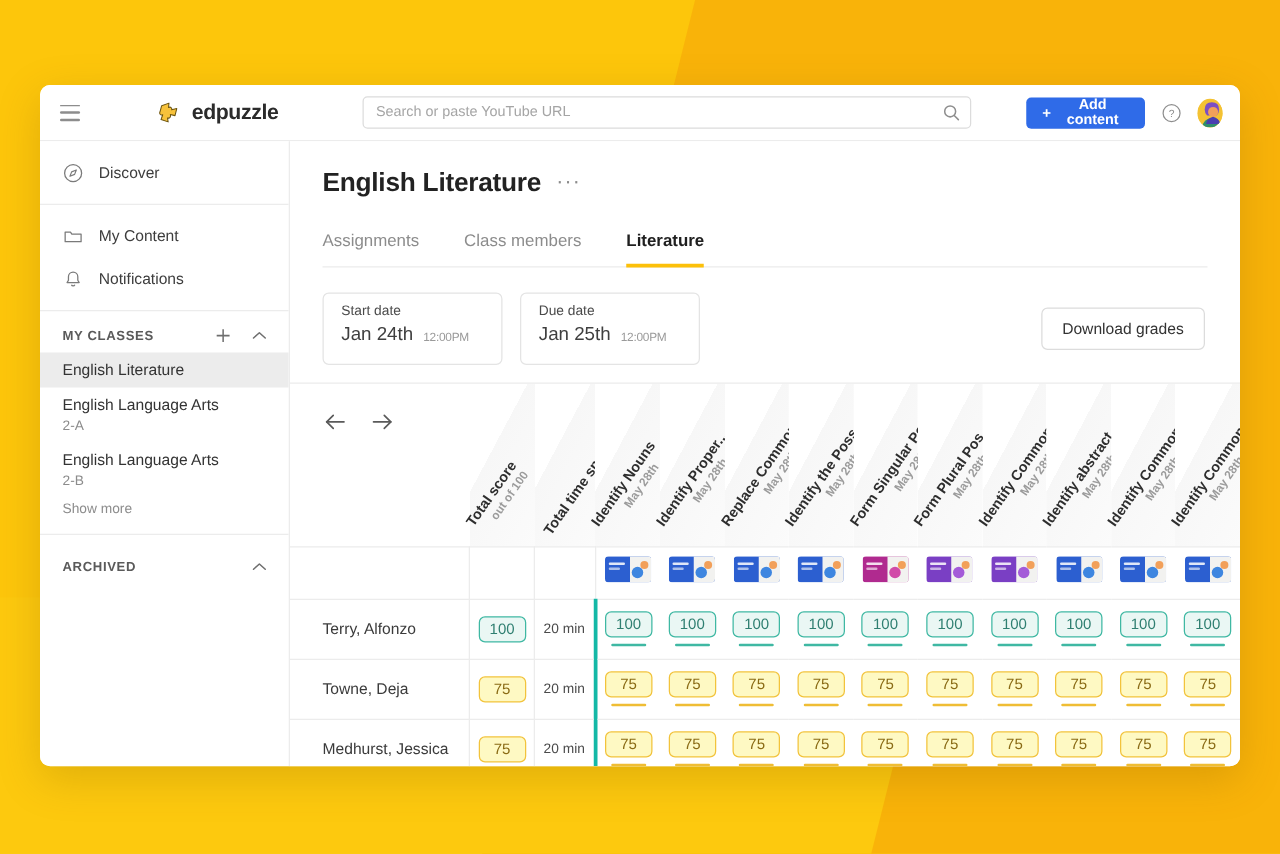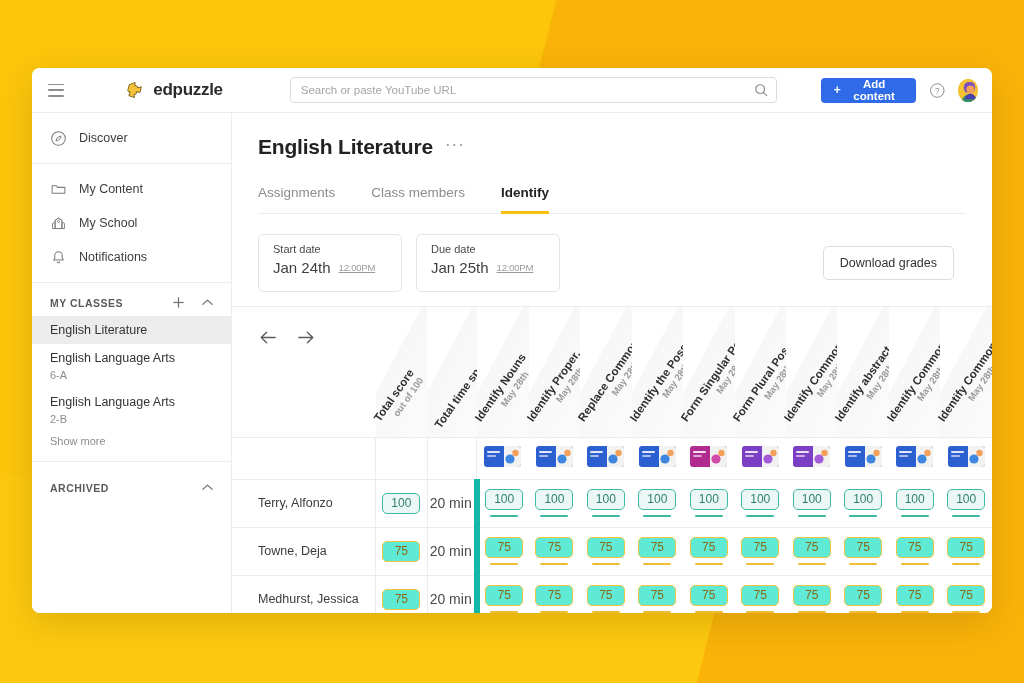--- a/index.html
+++ b/index.html
@@ -113,29 +113,29 @@
   .page-title { font-size:21px; font-weight:700; color:#222; letter-spacing:-.2px; }
   .dots { color:#8a8a8a; font-size:17px; letter-spacing:1px; cursor:pointer; line-height:10px; padding-bottom:5px;}
 
   .tabs { display:flex; gap:36px; margin-top:26px; border-bottom:1px solid #ececec; }
   .tab {
     font-size:13.5px; color:#8c8c8c; padding-bottom:11px; cursor:pointer;
     border-bottom:3px solid transparent; margin-bottom:-1px;
   }
   .tab.active { color:#1f1f1f; font-weight:700; border-bottom-color:#FCC00A; }
 
-  .date-row { display:flex; align-items:center; gap:14px; padding: 20px 38px 0 26px; }
+  .date-row { display:flex; align-items:center; gap:14px; padding: 20px 28px 0 26px; }
   .date-card {
     border:1px solid #e4e4e4; border-radius:5px; background:#fff;
     width:144px; height:58px; padding: 8px 14px;
   }
   .date-label { font-size:11px; color:#4a4a4a; }
-  .date-main { display:flex; align-items:center; gap:8px; margin-top:4px; }
+  .date-main { display:flex; align-items:flex-end; gap:8px; margin-top:4px; }
   .date-val { font-size:15px; color:#3f3f3f; }
-  .date-time { font-size:9.5px; color:#9a9a9a; letter-spacing:-.2px;text-decoration:underline; }
+  .date-time { font-size:9.5px; color:#9a9a9a; letter-spacing:-.2px; }
   .dl-btn {
     margin-left:auto; border:1px solid #dcdcdc; background:#fff; border-radius:5px;
     height:34px; padding:0 16px; font-size:12.5px; color:#333; cursor:pointer;
     font-family:"Liberation Sans", sans-serif;
   }
 
   
   .gb { margin-top:14px; border-top:1px solid #ececec; position:relative; height:100%; }
   .gb-scroll { position:relative; }
 
@@ -164,29 +164,29 @@
   }
   .hdr-t1 { font-size:11.5px; color:#2e2e2e; line-height:13px; }
   .hdr-t2 { font-size:9.5px; color:#9b9b9b; line-height:12px; margin-left:14px; }
 
   .thumb-row td { height:42px; border-bottom:1px solid #ececec; border-top:1px solid #ececec; background:#fff; text-align:center; vertical-align:middle; padding:0; }
   .thumb-row td.sep { border-right:1px solid #ececec; }
   .thumb { width:37px; height:21px; border-radius:3px; display:inline-block; overflow:hidden; }
 
   tbody td { height:48px; border-bottom:1px solid #ececec; background:#fff; padding:0; text-align:center; vertical-align:middle; }
   td.namecell { text-align:left; padding-left:26px; font-size:12.5px; color:#3b3b3b; border-right:1px solid #ececec; }
-  td.timecell { font-size:14px; color:#4a4a4a; border-right:6px solid #14b8a6; }
+  td.timecell { font-size:11px; color:#4a4a4a; border-right:3px solid #14b8a6; }
   td.totalcell { border-right:1px solid #ececec; }
 
   .chip {
     display:inline-block; min-width:38px; padding:2px 7px;
     border-radius:5px; font-size:12px; font-weight:400; line-height:15px;
   }
   .chip.g100 { border:1.5px solid #3FB8A3; background:#EAF7F4; color:#2f7f71; }
-  .chip.g75  { border:1.5px solid #F2C33C; background:#5eead4; color:#8a6b15; }
+  .chip.g75  { border:1.5px solid #F2C33C; background:#fef9c3; color:#8a6b15; }
   .underbar { width:28px; height:2px; border-radius:2px; margin:5px auto 0; }
   .underbar.g100 { background:#3FB8A3; }
   .underbar.g75  { background:#EFBD34; }
   .cellwrap { display:flex; flex-direction:column; align-items:center; justify-content:center; }
 </style>
 </head>
 <body>
 
 <div class="bg-wrap">
   <div class="bg-base"></div>
@@ -255,28 +255,20 @@
 
       <div class="side-sec">
         <div class="side-item">
           <svg width="17" height="17" viewBox="0 0 20 20">
             <path d="M2.5 5.5 h5 l1.3 2 h8.7 v7 h-15 Z" fill="none" stroke="#7a7a7a" stroke-width="1.2" stroke-linejoin="round"></path>
           </svg>
           <span>My Content</span>
         </div>
         <div class="side-item">
           <svg width="17" height="17" viewBox="0 0 20 20">
-            <path d="M3 16 v-6 l3-2 v8Z M14 16 v-8 l3 2 v6Z" fill="none" stroke="#7a7a7a" stroke-width="1.1" stroke-linejoin="round"></path>
-            <path d="M6 16 V6.2 L10 3.6 L14 6.2 V16Z" fill="none" stroke="#7a7a7a" stroke-width="1.2" stroke-linejoin="round"></path>
-            <circle cx="10" cy="7.6" r="1.2" fill="none" stroke="#7a7a7a" stroke-width="1"></circle>
-          </svg>
-          <span>My School</span>
-        </div>
-        <div class="side-item">
-          <svg width="17" height="17" viewBox="0 0 20 20">
             <path d="M10 3.2 a4.4 4.4 0 0 1 4.4 4.4 v3.2 l1.3 2.2 h-11.4 l1.3-2.2 V7.6 A4.4 4.4 0 0 1 10 3.2Z" fill="none" stroke="#7a7a7a" stroke-width="1.2" stroke-linejoin="round"></path>
             <path d="M8.4 15 a1.7 1.7 0 0 0 3.2 0" fill="none" stroke="#7a7a7a" stroke-width="1.2"></path>
           </svg>
           <span>Notifications</span>
         </div>
       </div>
 
       <div class="side-sec" style="padding-top:2px;">
         <div class="side-head">
           <span>MY CLASSES</span>
@@ -293,21 +285,21 @@
               </svg>
             </span>
           </span>
         </div>
 
         <div class="class-item active">
           <div class="class-name">English Literature</div>
         </div>
         <div class="class-item">
           <div class="class-name">English Language Arts</div>
-          <div class="class-sub">6-A</div>
+          <div class="class-sub">2-A</div>
         </div>
         <div class="class-item">
           <div class="class-name">English Language Arts</div>
           <div class="class-sub">2-B</div>
         </div>
         <div class="show-more">Show more</div>
       </div>
 
       <div class="side-sec">
         <div class="side-head">
@@ -327,21 +319,21 @@
 
       <div class="main-head">
         <div class="title-row">
           <span class="page-title">English Literature</span>
           <span class="dots">···</span>
         </div>
 
         <div class="tabs">
           <div class="tab">Assignments</div>
           <div class="tab">Class members</div>
-          <div class="tab active">Identify</div>
+          <div class="tab active">Literature</div>
         </div>
       </div>
 
       <div class="date-row">
         <div class="date-card">
           <div class="date-label">Start date</div>
           <div class="date-main">
             <span class="date-val">Jan 24th</span>
             <span class="date-time">12:00PM</span>
           </div>

